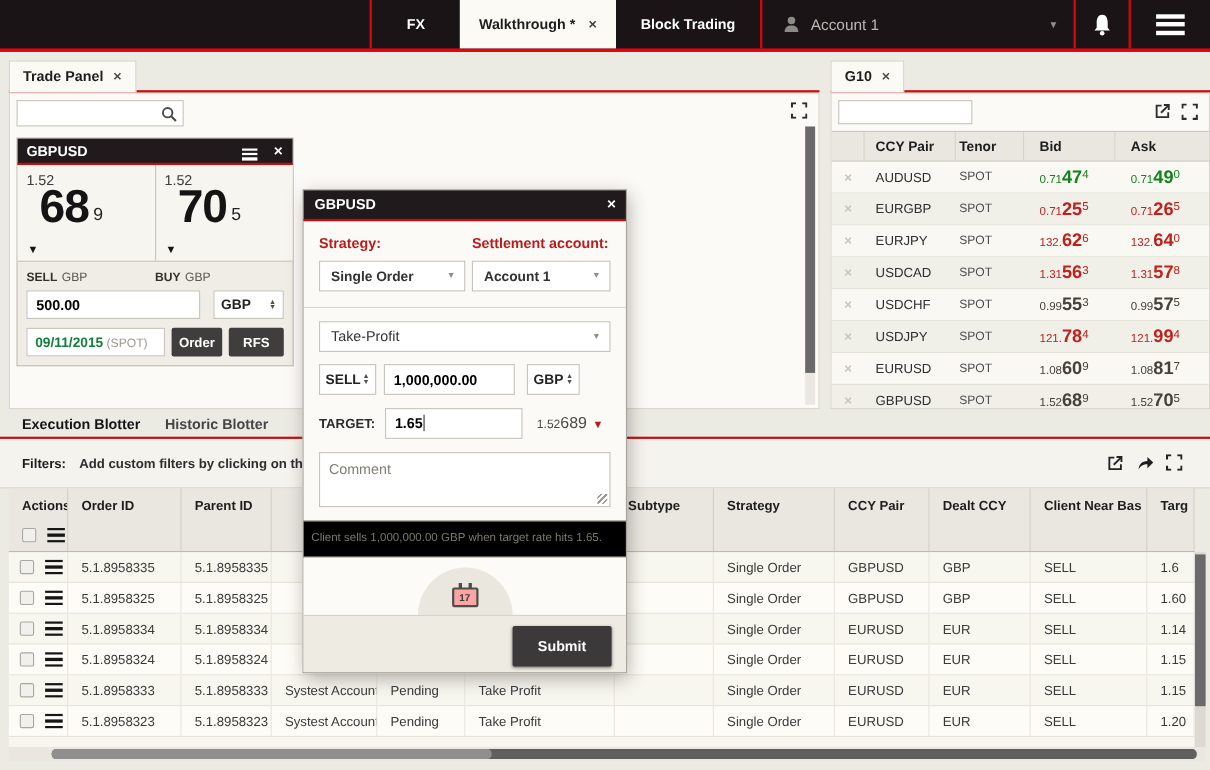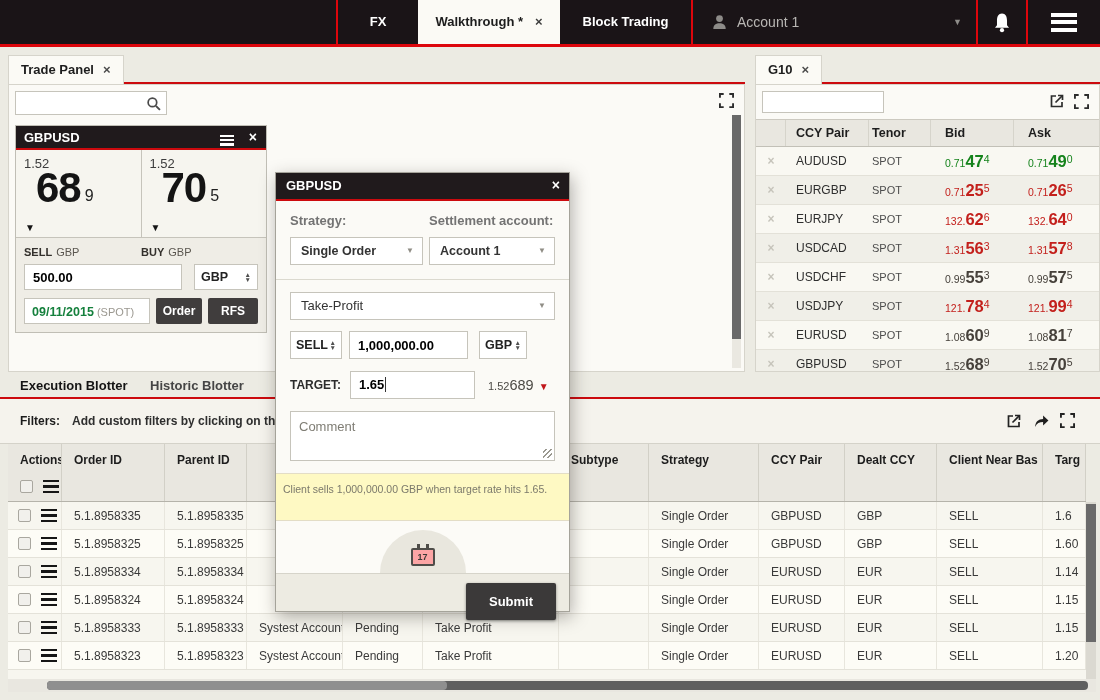--- a/index.html
+++ b/index.html
@@ -116,21 +116,21 @@
   .bl-hscroll{position:absolute;left:8px;top:679px;width:1088px;height:13px;background:#e9e7e0}
   .bl-htrack{position:absolute;left:39px;top:2px;width:1041px;height:9px;background:#5f5f5f;border-radius:4px}
   .bl-hthumb{position:absolute;left:39px;top:2px;width:400px;height:9px;background:#8f8f8f;border-radius:4px}
 
   
   #dialog{position:absolute;left:275px;top:172px;width:295px;height:440px;background:#fbfaf6;border:1px solid #a5a39a;box-shadow:2px 5px 16px rgba(40,35,30,.35);z-index:40;display:flex;flex-direction:column}
   .dlg-head{height:28px;background:#201a1c;border-bottom:2px solid #cc0a0e;position:relative;flex:0 0 auto}
   .dlg-title{position:absolute;left:10px;line-height:26px;color:#fff;font-weight:bold;font-size:13px}
   .dlg-x{position:absolute;right:9px;top:0;line-height:25px;color:#fff;font-weight:bold;font-size:14px;cursor:pointer}
   .dlg-sec1{padding:12px 14px 14px;border-bottom:1px solid #dbd9cf;flex:0 0 auto}
-  .dlg-labels{display:flex;font-weight:bold;font-size:13px;color:#737373}
+  .dlg-labels{display:flex;font-weight:bold;font-size:13px;color:#b91c1c}
   .dlg-labels div:first-child{width:139px}
   .dlg-selects{display:flex;margin-top:9px}
   .select{height:28px;background:#fff;border:1px solid #c6c4bb;position:relative;font-weight:bold;font-size:12.5px;color:#333;line-height:26px;padding-left:10px;cursor:pointer;white-space:nowrap;overflow:hidden}
   .select .caret{position:absolute;right:8px;top:0;color:#908e86;font-size:8px;line-height:26px}
   #sel-strategy{width:133px}
   #sel-settle{width:126px;margin-left:6px}
   .dlg-sec2{padding:12px 14px;flex:0 0 auto}
   #sel-type{width:100%;font-weight:normal;font-size:13px}
   .row2{display:flex;margin-top:11px}
   #step-side{width:52px;height:28px;padding:0 5px}
@@ -140,21 +140,21 @@
   .target-label{font-weight:bold;font-size:12px;width:60px;color:#2c2c2c}
   .input-like{width:125px;height:28px;background:#fff;border:1px solid #c6c4bb;font-weight:bold;font-size:13px;line-height:26px;padding-left:8px;cursor:text}
   .caret-line{display:inline-block;width:1px;height:15px;background:#333;vertical-align:-3px;margin-left:1px}
   .rate-note{margin-left:13px;color:#4c4a45;white-space:nowrap}
   .rate-pp{font-size:11px}.rate-pb{font-size:14.5px}
   .rate-caret{color:#c1161a;font-size:10px;margin-left:5px}
   .comment-wrap{position:relative;margin-top:12px}
   #comment{width:100%;height:50px;border:1px solid #c6c4bb;background:#fff;font-family:"Liberation Sans",sans-serif;font-size:13px;padding:7px 8px;color:#333;resize:none;display:block}
   #comment::placeholder{color:#7f7d74;opacity:1}
   .resize-corner{position:absolute;right:3px;bottom:3px;width:9px;height:9px;background:repeating-linear-gradient(135deg,transparent 0 2px,#9a988f 2px 3.5px);cursor:nwse-resize}
-  .dlg-summary{height:48px;background:#fef9c3;border-top:1px solid #e3ddc6;border-bottom:1px solid #e3ddc6;font-size:10.5px;color:#7b796b;line-height:31px;padding:0 7px;white-space:nowrap;overflow:hidden;flex:0 0 auto}
+  .dlg-summary{height:34px;background:#000000;border-top:1px solid #e3ddc6;border-bottom:1px solid #e3ddc6;font-size:10.5px;color:#7b796b;line-height:31px;padding:0 7px;white-space:nowrap;overflow:hidden;flex:0 0 auto}
   .dlg-cal{height:52px;position:relative;background:#fcfbf7;flex:0 0 auto}
   .dome{position:absolute;left:50%;transform:translateX(-50%);bottom:0;width:86px;height:43px;background:#e9e7de;border-radius:86px 86px 0 0}
   .cal-icon{position:absolute;left:50%;transform:translateX(-50%);bottom:7px;width:24px;height:18px;border:2px solid #4f4d49;border-radius:2px;background:#fca5a5;cursor:pointer}
   .cal-icon:before,.cal-icon:after{content:"";position:absolute;top:-6px;width:3px;height:5px;background:#4f4d49}
   .cal-icon:before{left:4px}.cal-icon:after{right:4px}
   .cal-day{display:block;text-align:center;font-size:9px;font-weight:bold;color:#3c3a36;line-height:14px}
   .dlg-footer{flex:1;background:#edebe2;border-top:1px solid #d6d4ca;position:relative}
   #btn-submit{position:absolute;right:13px;top:9px;width:90px;height:37px;background:#3b3939;color:#fff;font-weight:bold;font-size:13px;border:none;border-radius:2px;box-shadow:0 1px 3px rgba(0,0,0,.45);font-family:"Liberation Sans",sans-serif;cursor:pointer}
 </style>
 </head>

